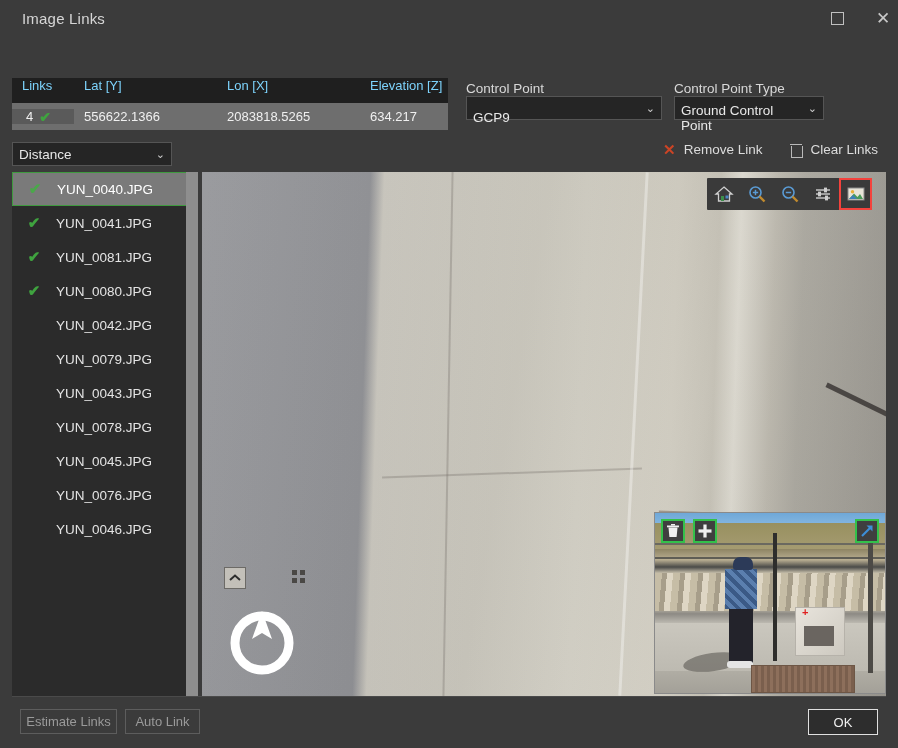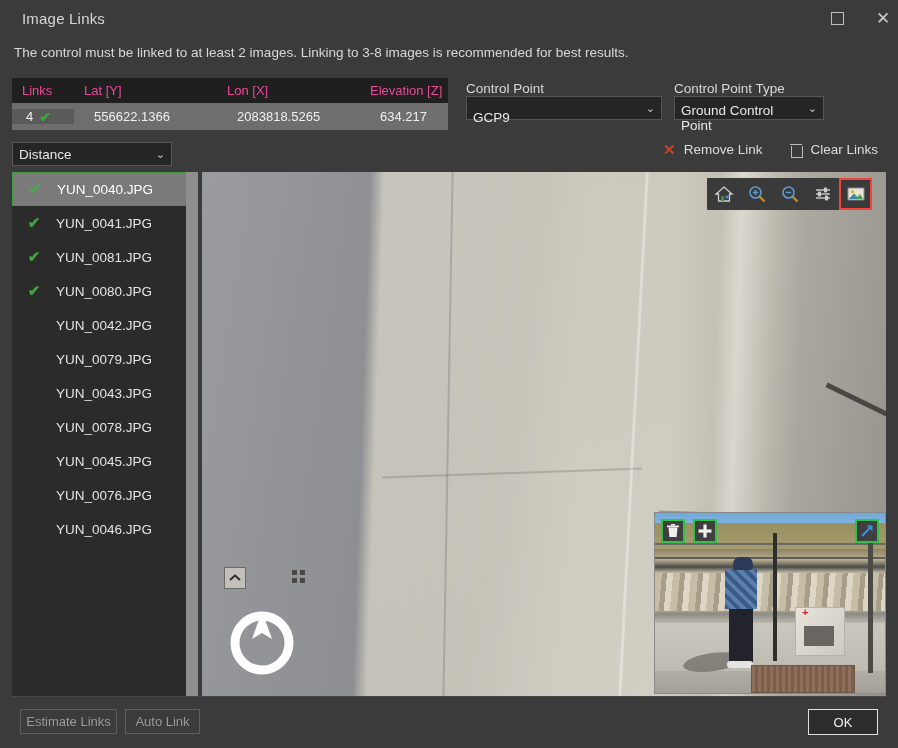--- a/index.html
+++ b/index.html
@@ -46,35 +46,35 @@
     font-size: 13.5px; color: #d8d8d8;
     white-space: nowrap;
   }
 
   
   .coord-table {
     position: absolute; left: 12px; top: 78px;
     width: 436px;
   }
   .ct-head {
-    display: flex; height: 25px; align-items: center;
+    display: flex; height: 25px; align-items: flex-start;
     background: #1f1f1f;
-    font-size: 13px; color: #ec4899;
+    font-size: 13px; color: #7dd3fc;
   }
   .ct-head > div { padding-left: 10px; }
   .col-links { width: 62px; }
   .col-lat   { width: 143px; }
   .col-lon   { width: 143px; }
   .col-elev  { width: 88px; }
   .ct-row {
     display: flex; height: 27px; align-items: center;
     background: #6e6e6e;
     font-size: 13px; color: #f0f0f0;
   }
-  .ct-row > div { padding-left: 20px; }
+  .ct-row > div { padding-left: 10px; }
   .ct-row .col-links {
     background: #5a5a5a;
     display: flex; align-items: center; gap: 6px;
     padding-left: 14px;
   }
   .tick { color: #3fa33f; font-size: 14px; font-weight: bold; line-height: 1; }
 
   
   .cp-block { position: absolute; top: 81px; }
   .cp-label { font-size: 13.5px; color: #d8d8d8; }
@@ -342,21 +342,20 @@
     <div class="win-controls">
       <div class="win-btn">
         <span class="sq"></span>
       </div>
       <div class="win-btn">
         <span class="xsym">✕</span>
       </div>
     </div>
   </div>
 
-  <div class="desc">The control must be linked to at least 2 images. Linking to 3-8 images is recommended for best results.</div>
 
   <div class="coord-table">
     <div class="ct-head">
       <div class="col-links">Links</div>
       <div class="col-lat">Lat [Y]</div>
       <div class="col-lon">Lon [X]</div>
       <div class="col-elev">Elevation [Z]</div>
     </div>
     <div class="ct-row">
       <div class="col-links">

